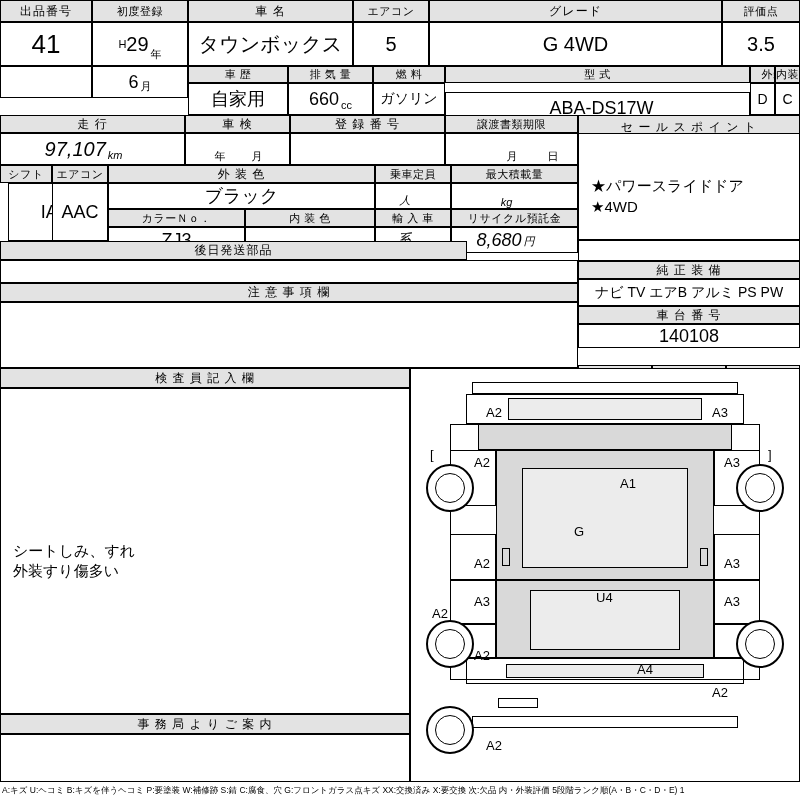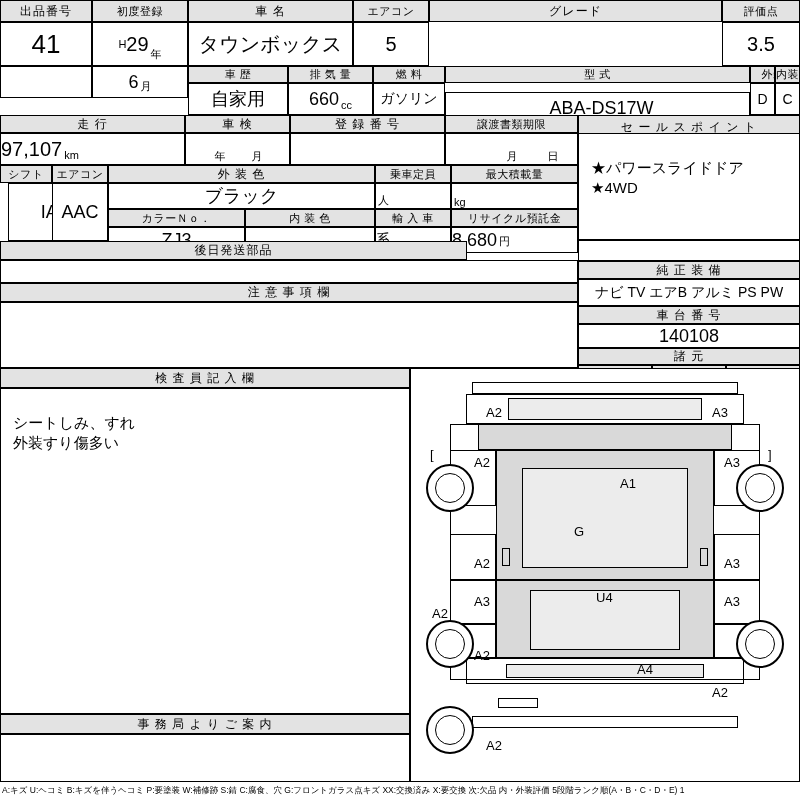--- a/index.html
+++ b/index.html
@@ -25,22 +25,22 @@
     background:#fff;
     white-space:nowrap;
   }
   .hdr { background:#e3e3e3; font-size:12px; letter-spacing:1px; }
   .hdr.sm { font-size:11px; letter-spacing:0.5px; }
   .val { font-size:20px; }
   .val.big { font-size:26px; }
   .val.mid { font-size:18px; }
   .val.sm { font-size:14px; }
   .left { justify-content:flex-start; padding-left:6px; }
-  .right { justify-content:flex-start; padding-right:18px; }
-  .top { align-items:flex-start; padding-top:20px; }
+  .right { justify-content:center; padding-right:18px;font-style:italic; }
+  .top { align-items:center; padding-top:20px; }
   .unit { font-size:11px; margin-left:2px; align-self:flex-end; padding-bottom:3px;}
   .supsm { font-size:11px; }
 
   .multi { display:block; padding:4px 6px; white-space:normal; line-height:1.35; }
 
   
   .legend {
     position:absolute; left:0; top:782px; width:800px; height:18px;
     font-size:8.5px; display:flex; align-items:center; padding-left:2px;
     white-space:nowrap; letter-spacing:0;
@@ -80,20 +80,21 @@
     <span class="unit">月</span>
   </div>
 
   <div class="c hdr" style="left:188px;top:0;width:165px;height:22px;">車 名</div>
   <div class="c val" style="left:188px;top:22px;width:165px;height:44px;">タウンボックス</div>
 
   <div class="c hdr sm" style="left:353px;top:0;width:76px;height:22px;">エアコン</div>
   <div class="c val" style="left:353px;top:22px;width:76px;height:44px;">5</div>
 
   <div class="c hdr" style="left:429px;top:0;width:293px;height:22px;">グレード</div>
+  <div class="c val" style="left:429px;top:22px;width:293px;height:44px;">G 4WD</div>
 
   <div class="c hdr sm" style="left:722px;top:0;width:78px;height:22px;">評価点</div>
   <div class="c val" style="left:722px;top:22px;width:78px;height:44px;">3.5</div>
 
   <div class="c hdr sm" style="left:188px;top:66px;width:100px;height:17px;">車 歴</div>
   <div class="c val mid" style="left:188px;top:83px;width:100px;height:32px;">自家用</div>
 
   <div class="c hdr sm" style="left:288px;top:66px;width:85px;height:17px;">排 気 量</div>
   <div class="c" style="left:288px;top:83px;width:85px;height:32px;">
     <span class="val mid">660</span>
@@ -181,21 +182,20 @@
   <div class="c hdr" style="left:578px;top:261px;width:222px;height:18px;">純 正 装 備</div>
   <div class="c val sm" style="left:578px;top:279px;width:222px;height:27px;">ナビ TV エアB アルミ PS PW</div>
 
   <div class="c hdr" style="left:0;top:283px;width:578px;height:19px;">注 意 事 項 欄</div>
   <div class="c top left" style="left:0;top:302px;width:578px;height:66px;">
     <div class="multi"></div>
   </div>
 
   <div class="c hdr" style="left:578px;top:306px;width:222px;height:18px;">車 台 番 号</div>
   <div class="c val mid" style="left:578px;top:324px;width:222px;height:24px;">140108</div>
-  <div class="c hdr" style="left:578px;top:348px;width:222px;height:17px;">諸 元</div>
   <div class="c hdr sm left" style="left:578px;top:365px;width:74px;height:23px;">長さ</div>
   <div class="c hdr sm left" style="left:652px;top:365px;width:74px;height:23px;">幅</div>
   <div class="c hdr sm left" style="left:726px;top:365px;width:74px;height:23px;">高さ</div>
 
   <div class="c hdr" style="left:0;top:368px;width:410px;height:20px;">検 査 員 記 入 欄</div>
   <div class="c top left" style="left:0;top:388px;width:410px;height:326px;">
     <div class="multi" style="font-size:15px;">シートしみ、すれ<br>外装すり傷多い</div>
   </div>
   <div class="c hdr" style="left:0;top:714px;width:410px;height:20px;">事 務 局 よ り ご 案 内</div>
   <div class="c" style="left:0;top:734px;width:410px;height:48px;"></div>

